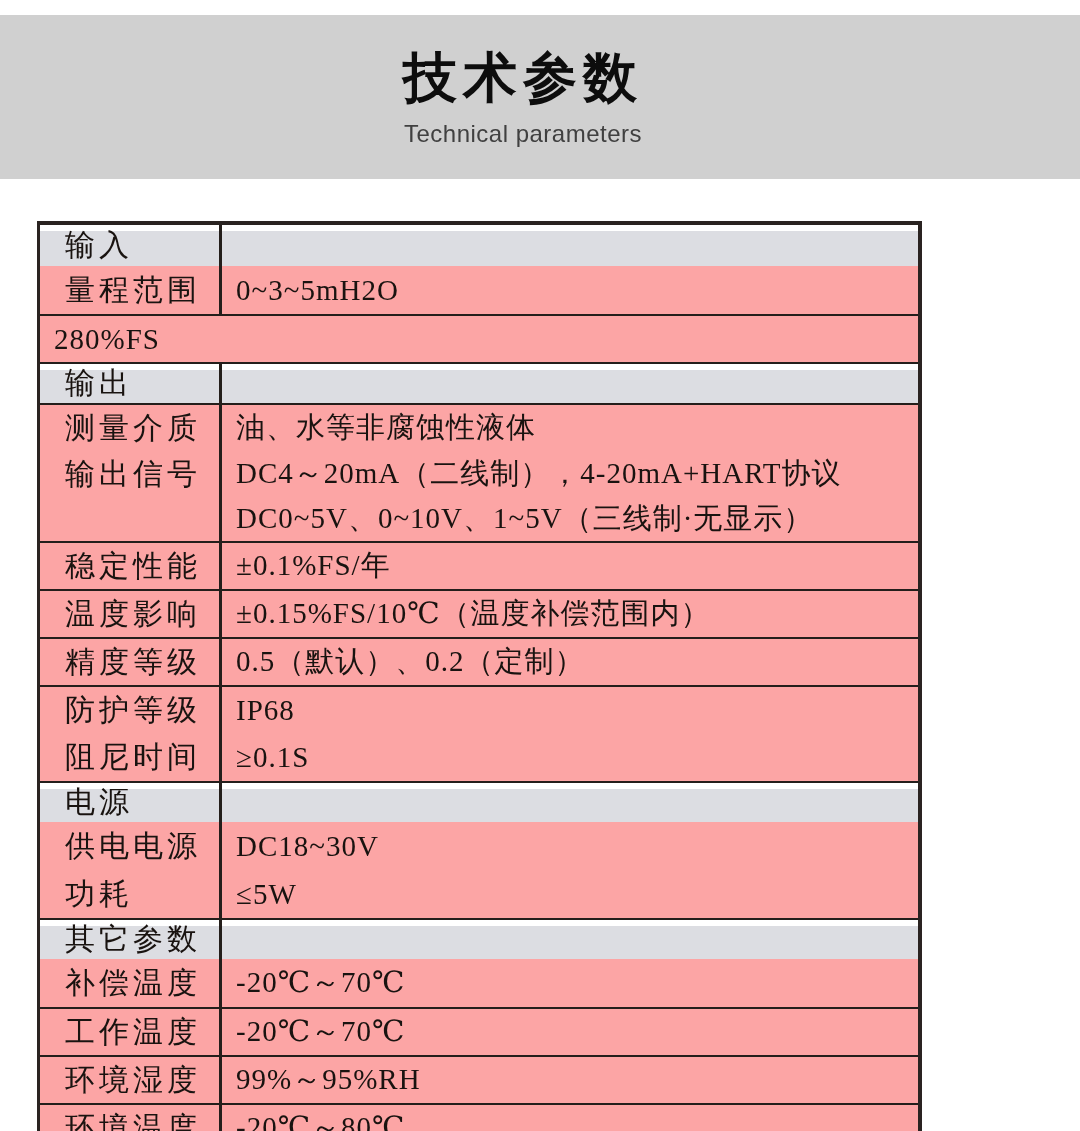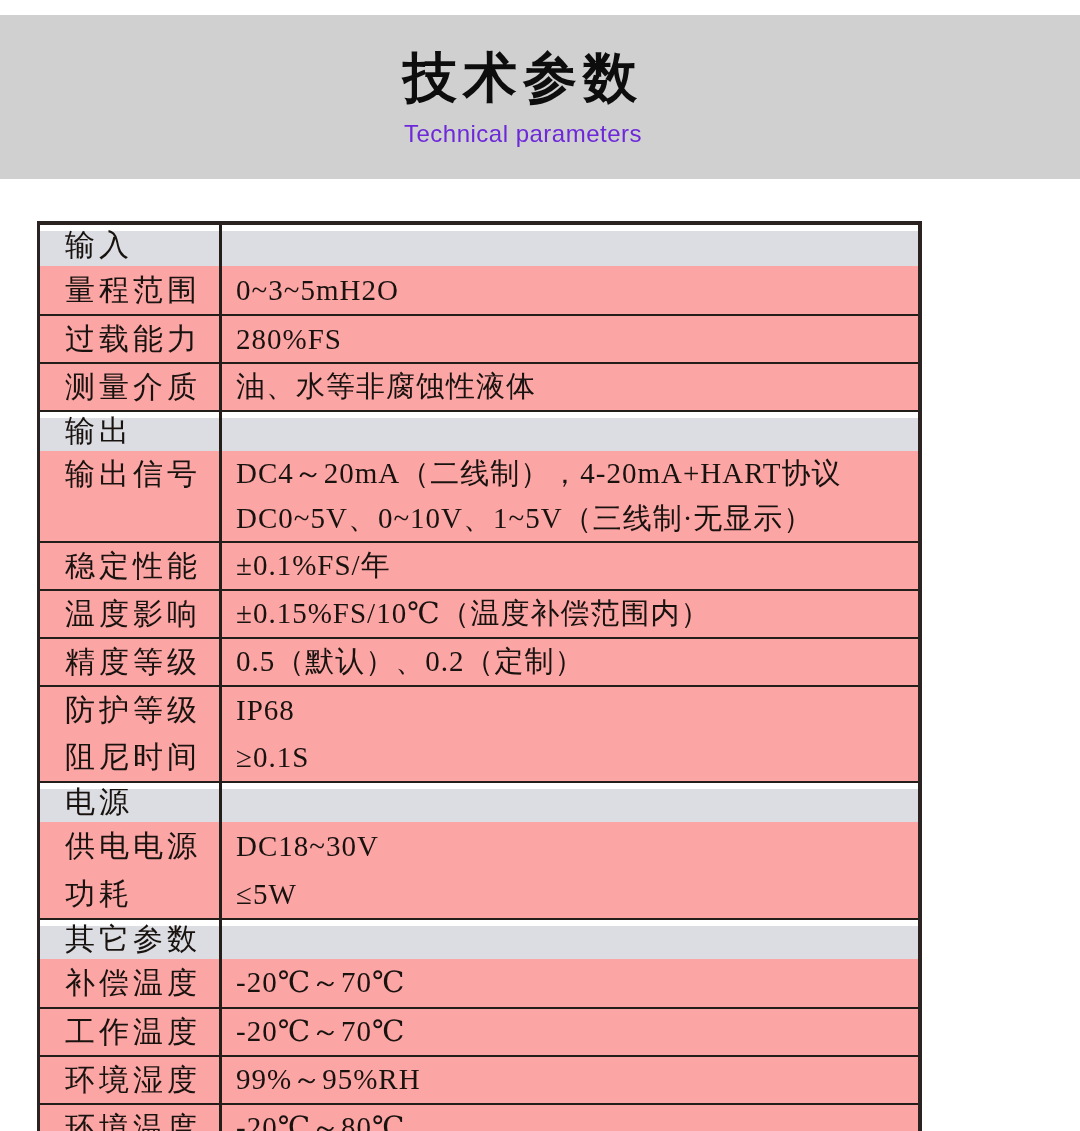--- a/index.html
+++ b/index.html
@@ -37,21 +37,21 @@
     line-height:58px;
     letter-spacing:6px;
     color:#0d0d0d;
   }
   .page-subtitle{
     font-family:"Liberation Sans","DejaVu Sans",sans-serif;
     font-weight:400;
     font-size:24px;
     line-height:26px;
     margin-top:15px;
-    color:#6d28d9;
+    color:#404040;
     letter-spacing:0.5px;
   }
   
   .param-table{
     box-sizing:border-box;
     margin:42px 0 12px 37px;
     width:885px;
     border:4px solid var(--border-heavy);
     border-left-width:3px;
     background:#fca5a5;
@@ -110,36 +110,33 @@
       </div>
       <div class="value-cell"></div>
     </div>
     <div class="row data">
       <div class="label-cell">
         <span class="label-text">量程范围</span>
       </div>
       <div class="value-cell">0~3~5mH2O</div>
     </div>
     <div class="row data bt">
-      <div class="label-cell">
-        <span class="label-text">过载能力</span>
-      </div>
       <div class="value-cell">280%FS</div>
     </div>
+    <div class="row section bt">
+      <div class="label-cell">
+        <span class="label-text">输出</span>
+      </div>
+      <div class="value-cell"></div>
+    </div>
     <div class="row data bt">
       <div class="label-cell">
         <span class="label-text">测量介质</span>
       </div>
       <div class="value-cell">油、水等非腐蚀性液体</div>
-    </div>
-    <div class="row section bt">
-      <div class="label-cell">
-        <span class="label-text">输出</span>
-      </div>
-      <div class="value-cell"></div>
     </div>
     <div class="row multiline">
       <div class="label-cell">
         <span class="label-text">输出信号</span>
       </div>
       <div class="value-cell">
         <div class="value-line">DC4～20mA（二线制），4-20mA+HART协议</div>
         <div class="value-line">DC0~5V、0~10V、1~5V（三线制·无显示）</div>
       </div>
     </div>

